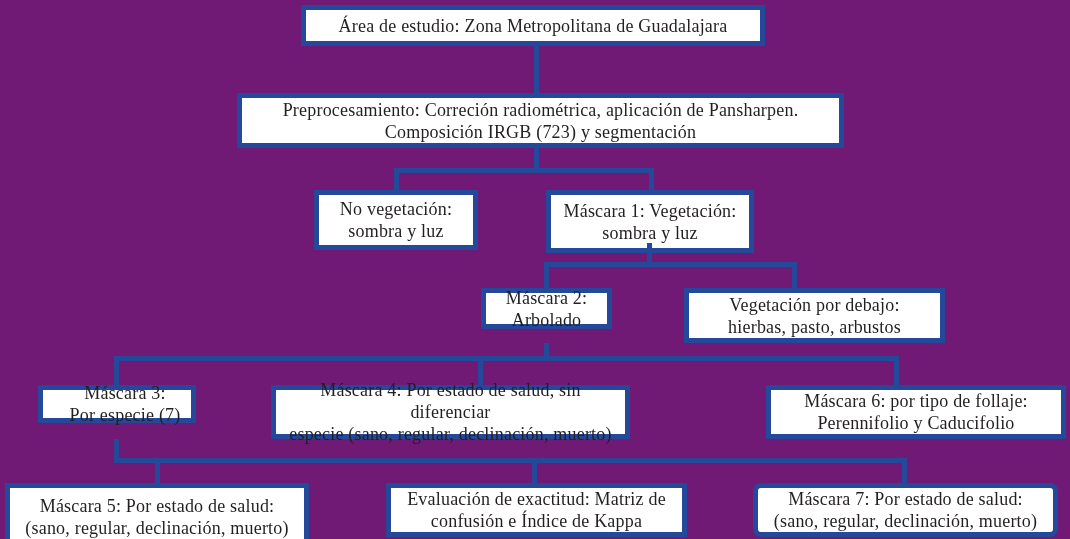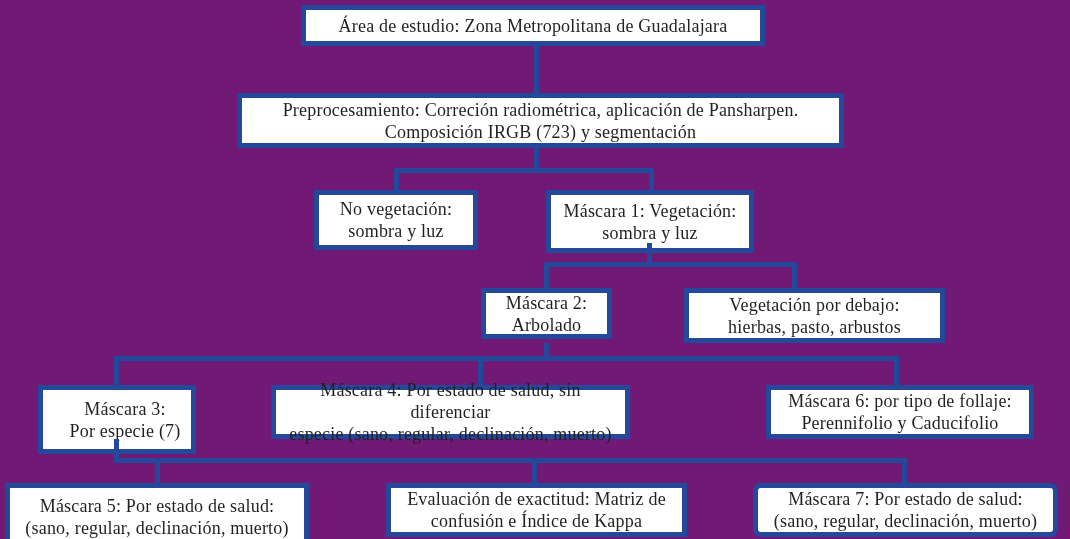--- a/index.html
+++ b/index.html
@@ -29,25 +29,25 @@
   }
   .conn {
     position: absolute;
     background: #24499b;
   }
   
   #n-area    { left:301px; top:5px;   width:464px; height:41px; }
   #n-preproc { left:237px; top:93px;  width:607px; height:55px; }
   #n-noveg   { left:314px; top:190px; width:164px; height:60px; }
   #n-mask1   { left:546px; top:190px; width:208px; height:63px; }
-  #n-mask2   { left:481px; top:288px; width:131px; height:51px; }
+  #n-mask2   { left:481px; top:288px; width:131px; height:41px; }
   #n-vegdeb  { left:684px; top:288px; width:261px; height:55px; }
-  #n-mask3   { left:38px;  top:385px; width:158px; height:69px;padding-left:20px; }
+  #n-mask3   { left:38px;  top:385px; width:158px; height:38px;padding-left:20px; }
   #n-mask4   { left:271px; top:385px; width:359px; height:54px; }
-  #n-mask6   { left:766px; top:385px; width:268px; height:54px;text-align:center; }
+  #n-mask6   { left:766px; top:385px; width:300px; height:54px;text-align:center; }
   #n-mask5   { left:5px;   top:483px; width:304px; height:68px;text-align:center; }
   #n-eval    { left:386px; top:483px; width:301px; height:54px; }
   #n-mask7   { left:753px; top:483px; width:305px; height:54px;border-radius:8px; }
   
   #c1  { left:534px; top:46px;  width:5px;   height:47px; }
   #c2a { left:534px; top:148px; width:5px;   height:25px; }
   #c2b { left:394px; top:168px; width:260px; height:5px;  }
   #c2c { left:394px; top:168px; width:5px;   height:22px; }
   #c2d { left:649px; top:168px; width:5px;   height:22px; }
   #c3a { left:647px; top:243px; width:5px;   height:24px; }

